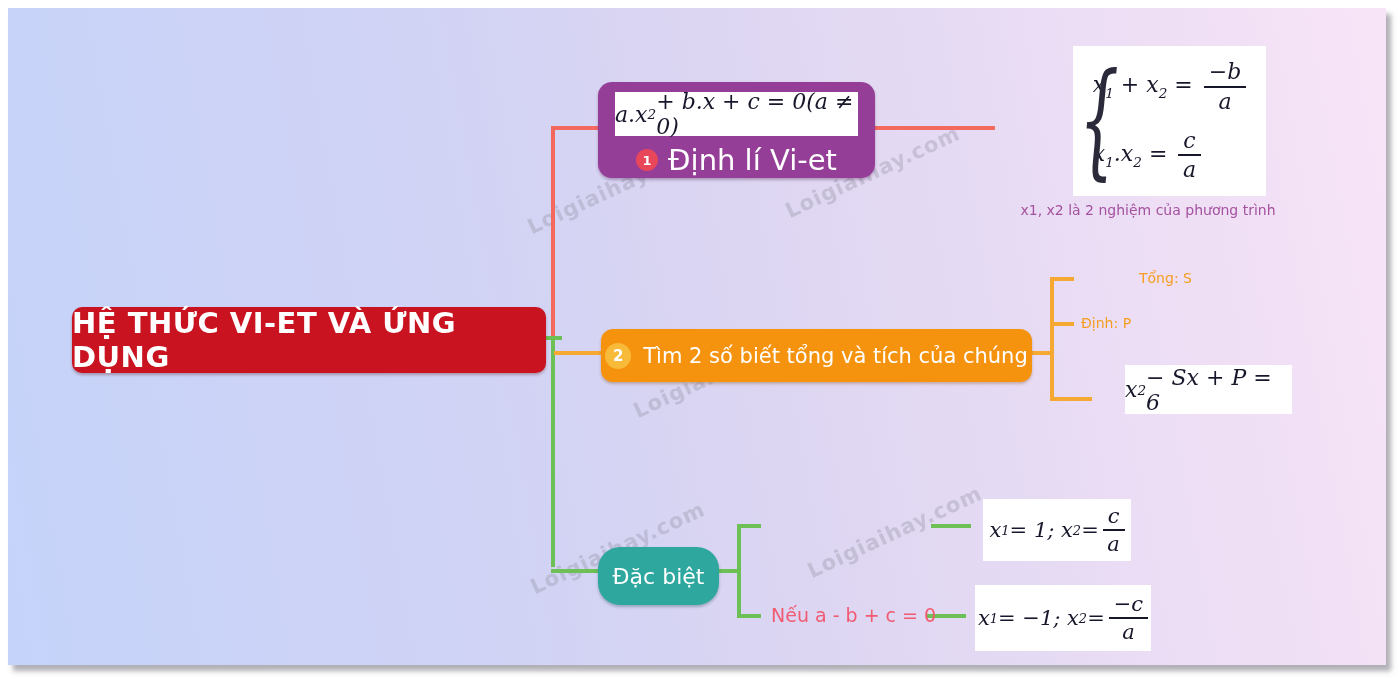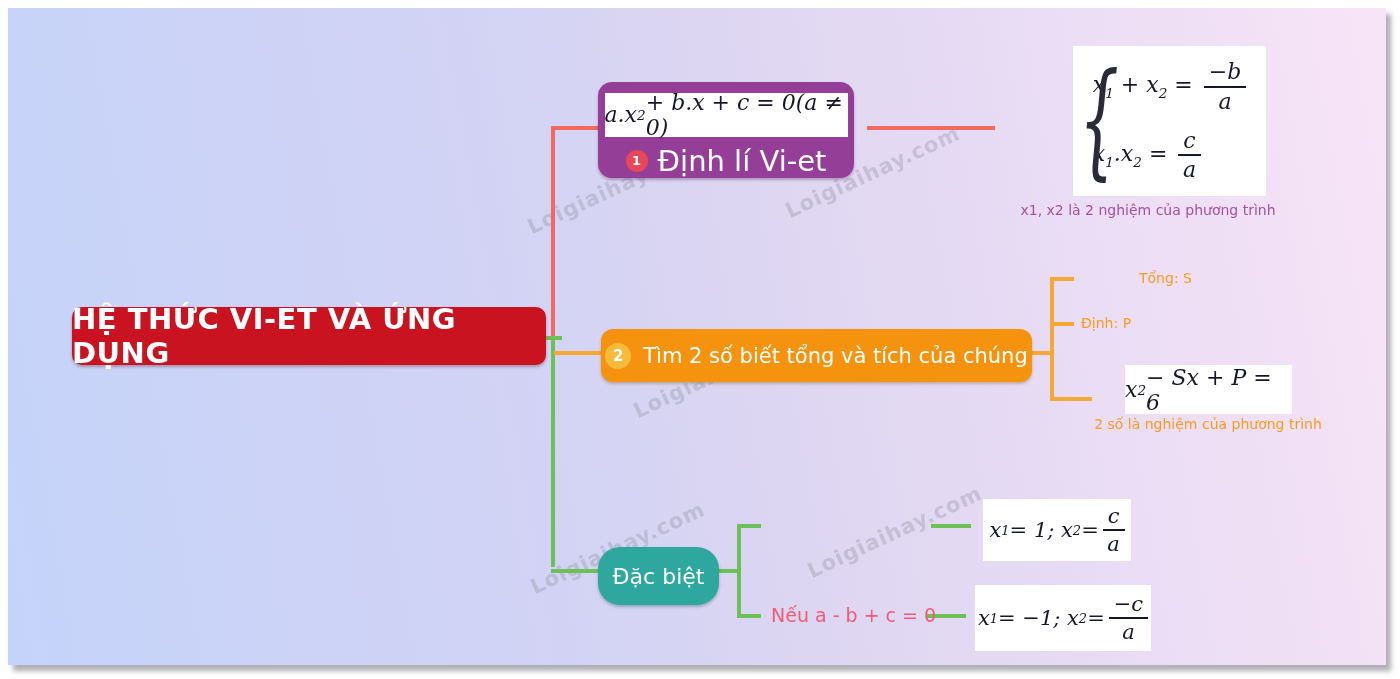--- a/index.html
+++ b/index.html
@@ -11,30 +11,30 @@
   .panel {
     position:absolute; left:8px; top:8px; width:1378px; height:657px;
     background:linear-gradient(80deg,#c5d3fa 0%,#d2d3f4 38%,#ddd6f2 55%,#f8e4f7 100%);
     box-shadow:5px 6px 5px rgba(110,110,120,0.55);
   }
   .node {
     position:absolute; display:flex; align-items:center; justify-content:center;
     color:#ffffff; box-sizing:border-box;
   }
   .root-node {
-    left:64px; top:299px; width:474px; height:58px;
+    left:64px; top:299px; width:474px; height:66px;
     background:#c91320; border-radius:10px;
     font-size:29px; font-weight:bold; letter-spacing:0.5px;
     box-shadow:0 2px 3px rgba(80,0,0,0.3);
     justify-content:flex-end;
   }
   .purple-node {
-    left:590px; top:74px; width:256px; height:96px;
+    left:590px; top:74px; width:277px; height:96px;
     background:#953e97; border-radius:14px;
-    flex-direction:column; justify-content:center; padding-top:10px;
+    flex-direction:column; justify-content:flex-start; padding-top:10px;
     box-shadow:0 2px 3px rgba(60,0,60,0.3);
   }
   .orange-node {
     left:593px; top:321px; width:431px; height:53px;
     background:#f5930f; border-radius:12px;
     font-size:21px; box-shadow:0 2px 3px rgba(120,60,0,0.3);
   }
   .teal-node {
     left:590px; top:539px; width:121px; height:58px;
     background:#2ea79f; border-radius:22px;
@@ -147,21 +147,20 @@
       <span>Tìm 2 số biết tổng và tích của chúng</span>
     </div>
     <div class="side-note orange-text" style="left:1131px; top:262px; width:120px; text-align:left;">Tổng: S</div>
     <div class="side-note orange-text" style="left:1073px; top:307px; width:120px; text-align:left;">Định: P</div>
 
     <div class="formula-box" style="left:1117px; top:357px; width:167px; height:49px; font-size:22px;">
       <span>x</span>
         <sup>2</sup>
         <span> − Sx + P = 6</span>
     </div>
-    <div class="side-note orange-text" style="left:1060px; top:408px; width:280px;">2 số là nghiệm của phương trình</div>
 
     <div class="node teal-node">
       <span>Đặc biệt</span>
     </div>
 
     <div class="formula-box" style="left:975px; top:491px; width:148px; height:62px; font-size:21px;">
       <span>x</span>
         <sub>1</sub>
         <span> = 1; x</span>
         <sub>2</sub>

